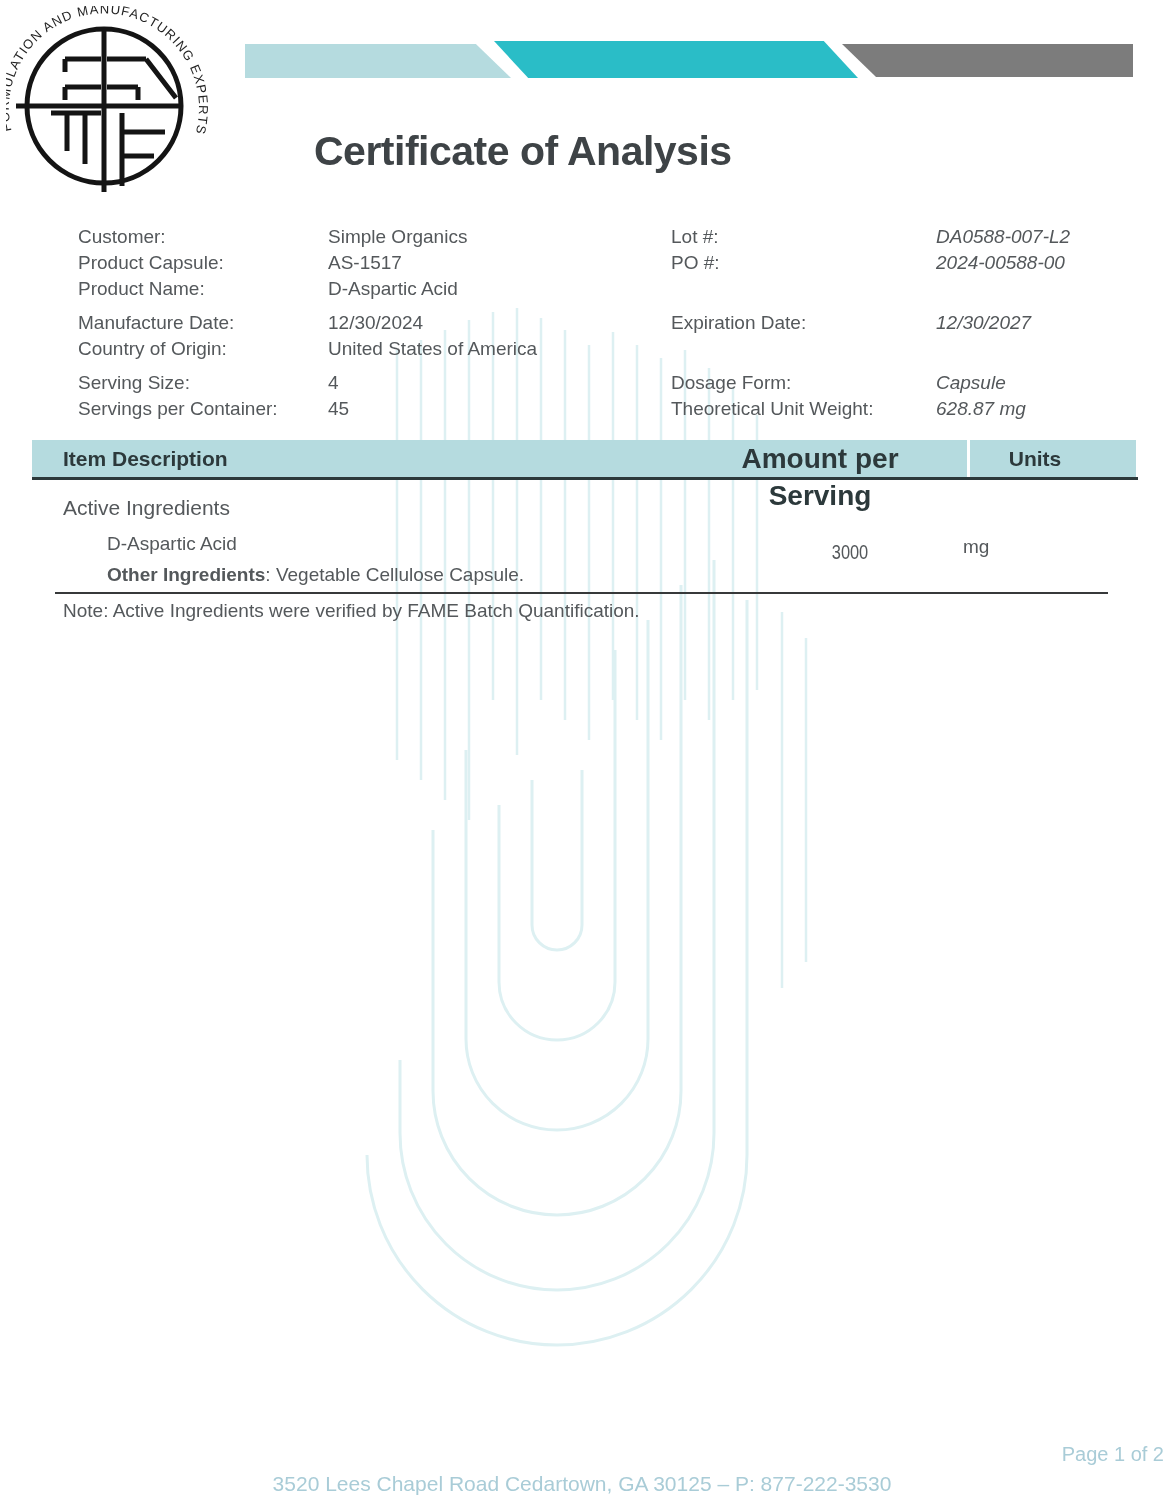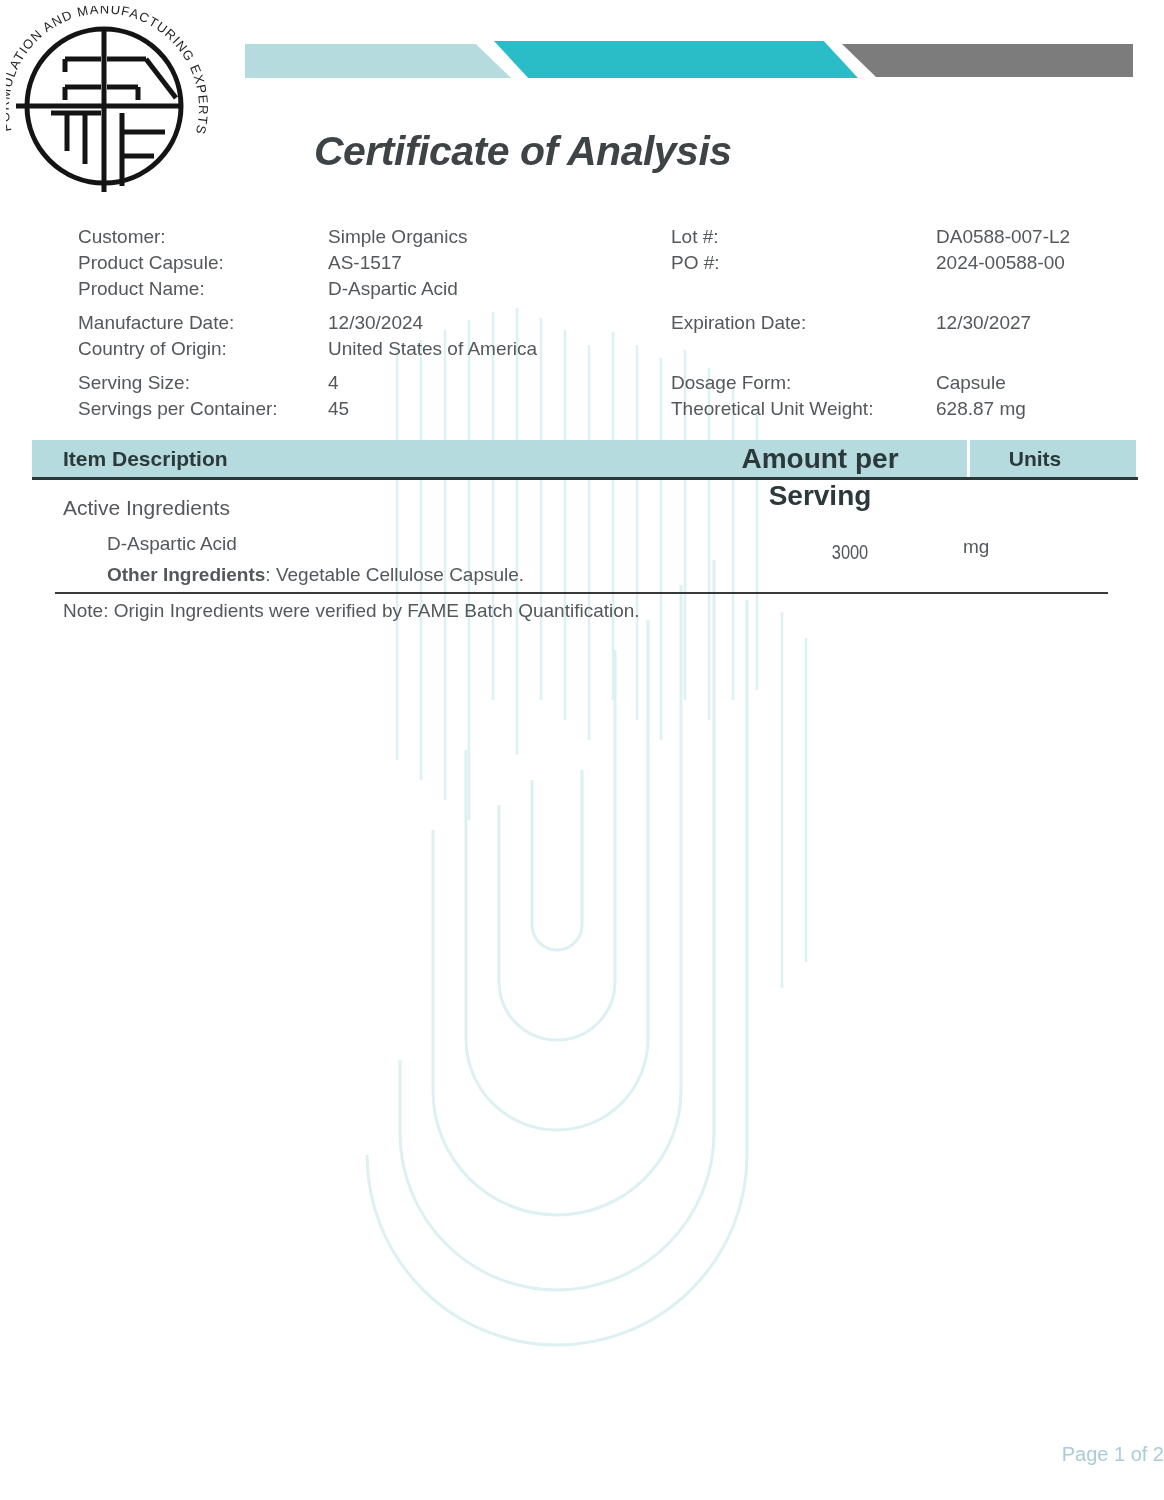--- a/index.html
+++ b/index.html
@@ -19,27 +19,27 @@
   .stripe.s1{left:245px;top:44px;width:266px;height:34px;background:var(--light-teal);
     clip-path:polygon(0 0,86.8% 0,100% 100%,0 100%);}
   .stripe.s2{left:494px;top:41px;width:364px;height:37px;background:var(--teal);
     clip-path:polygon(0 0,90.6% 0,100% 100%,9.4% 100%);}
   .stripe.s3{left:842px;top:44px;width:291px;height:33px;background:var(--stripe-gray);
     clip-path:polygon(0 0,100% 0,100% 100%,11.7% 100%);}
 
   .logo{position:absolute;left:6px;top:6px;}
 
   .title{position:absolute;left:314px;top:128px;font-size:41px;font-weight:bold;
-    color:var(--dark-ink);letter-spacing:-0.5px;font-style:italic;}
+    color:var(--dark-ink);letter-spacing:-0.5px;}
 
   
   .info{position:absolute;left:78px;top:224px;width:1020px;font-size:19px;color:var(--ink);}
   .irow{display:flex;height:26px;line-height:26px;}
   .irow.gap{margin-top:8px;}
-  .c1{width:234px;} .c2{width:343px;margin-left:16px;} .c3{width:265px;} .c4{flex:1;}
+  .c1{width:234px;} .c2{width:343px;margin-left:16px;} .c3{width:265px;} .c4{flex:1;font-style:italic;}
 
   
   .band{position:absolute;left:32px;top:440px;width:1104px;height:37px;background:var(--band);}
   .band-rule{position:absolute;left:32px;top:477px;width:1106px;height:3px;background:var(--band-ink);}
   .band-sep{position:absolute;left:935px;top:0;width:3px;height:37px;background:#ffffff;}
   .h-item{position:absolute;left:31px;top:0;height:37px;line-height:37px;
     font-size:21px;font-weight:bold;color:var(--band-ink);}
   .h-amt{position:absolute;left:668px;top:0;width:240px;height:37px;line-height:37px;
     text-align:center;font-size:28px;font-weight:bold;color:var(--band-ink);}
   .h-units{position:absolute;left:943px;top:0;width:120px;height:37px;line-height:37px;
@@ -178,18 +178,19 @@
       <div class="h-units">Units</div>
     </div>
     <div class="band-rule"></div>
 
     <div class="sec-head">Active Ingredients</div>
     <div class="ing-name">D-Aspartic Acid</div>
     <div class="ing-amt">3000</div>
     <div class="ing-units">mg</div>
     <div class="other"><b>Other Ingredients</b><span>: Vegetable Cellulose Capsule.</span></div>
     <div class="tbl-rule"></div>
-    <div class="note">Note: Origin Ingredients were verified by FAME Batch Quantification.</div>
+    <div class="note">Note: Active Ingredients were verified by FAME Batch Quantification.</div>
 
     <div class="footer-page">Page 1 of 2</div>
+    <div class="footer-addr">3520 Lees Chapel Road Cedartown, GA 30125 – P: 877-222-3530</div>
 
   </div>
 </div>
 
 </body></html>

